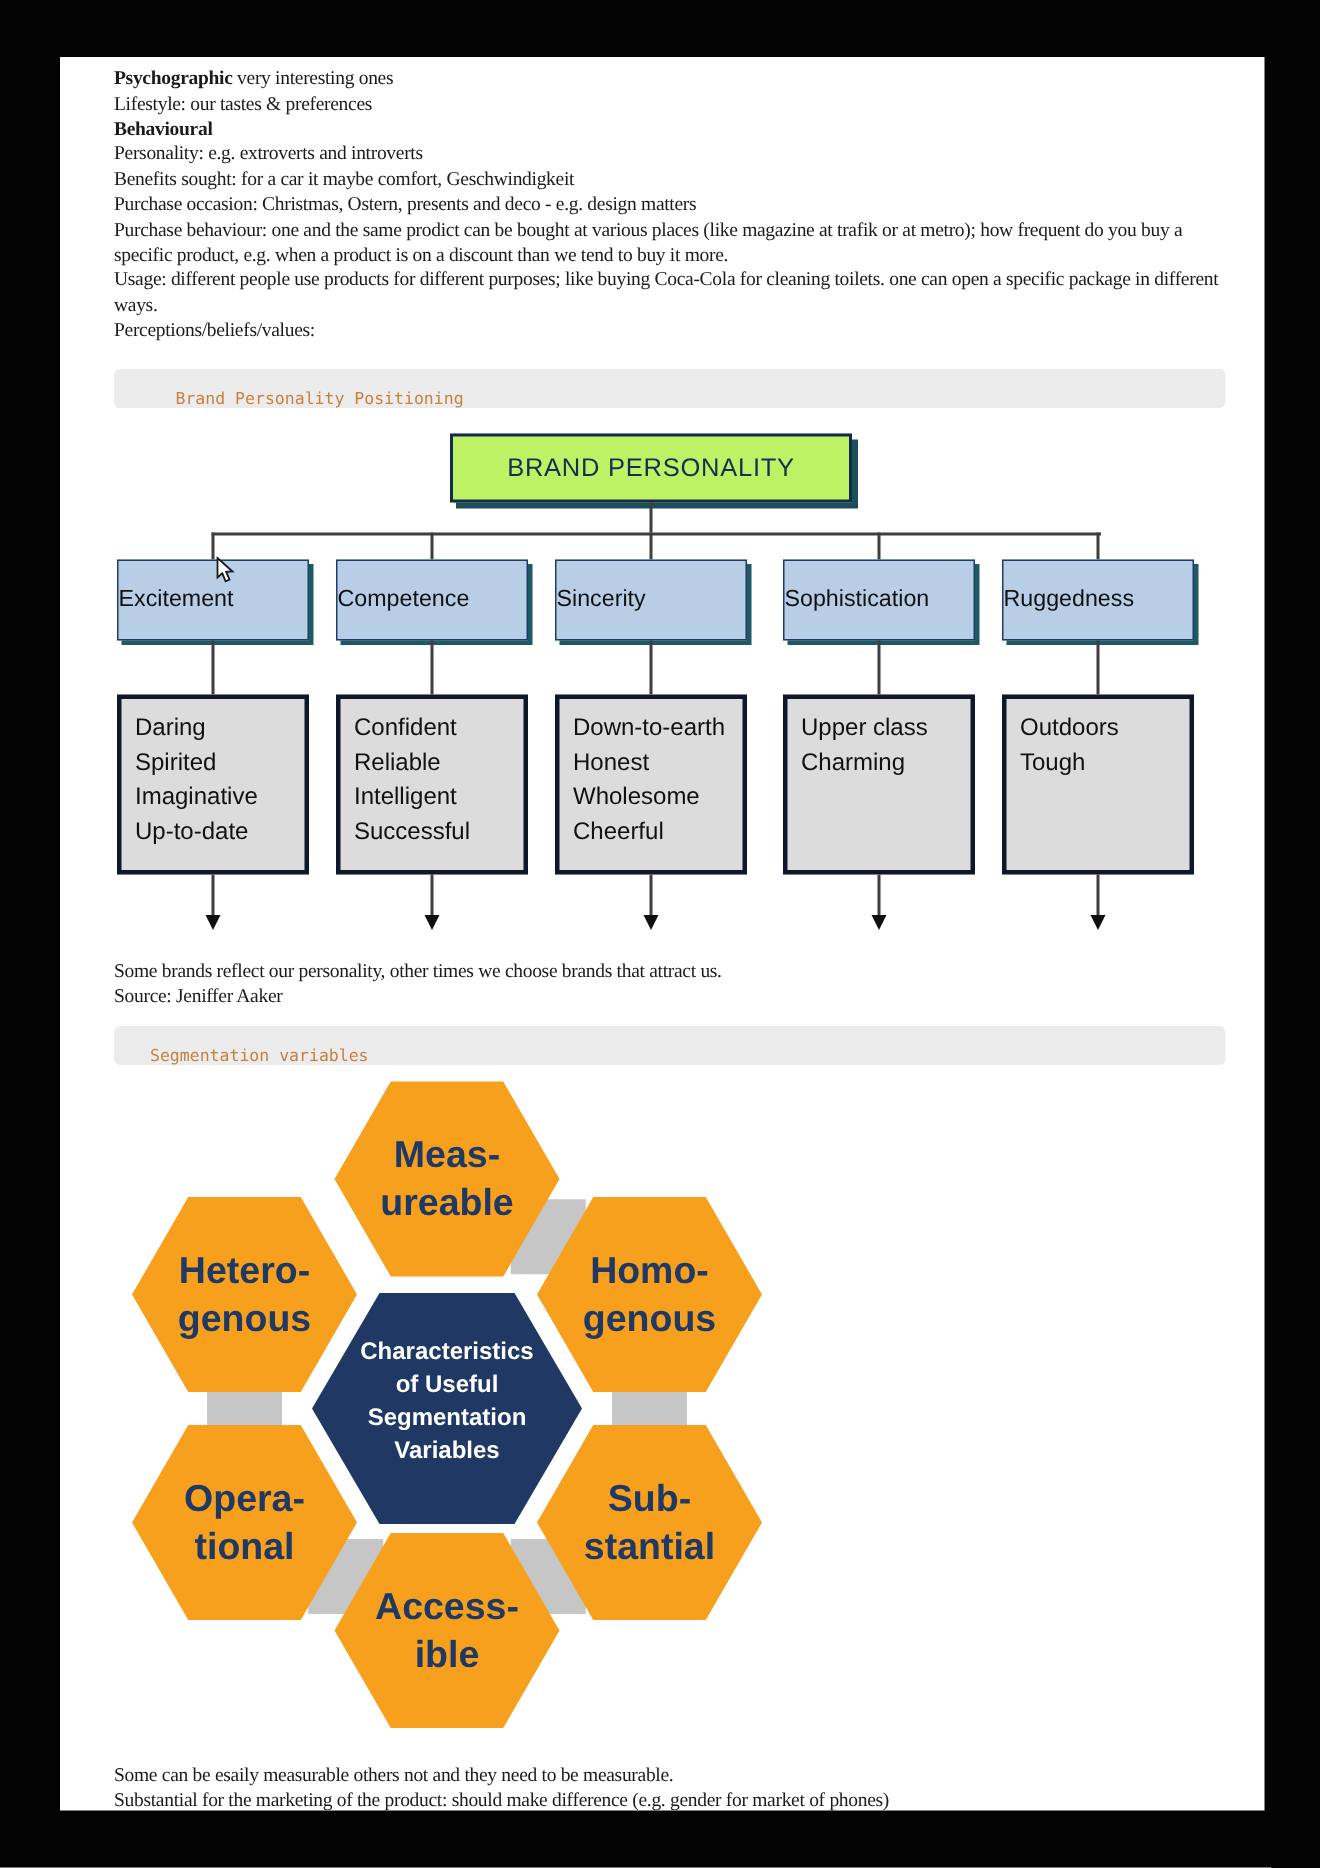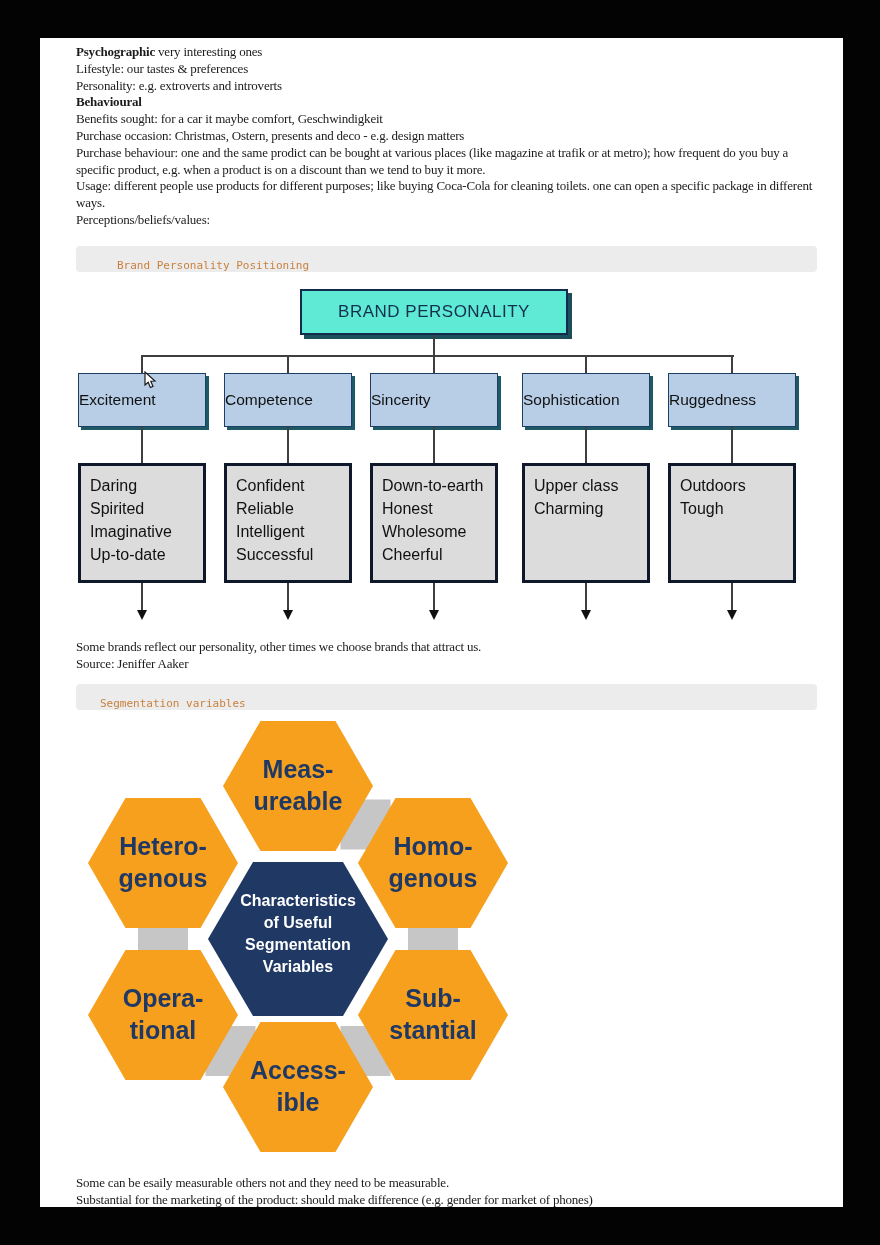--- a/index.html
+++ b/index.html
@@ -45,21 +45,21 @@
     width:735px;height:340px;
     margin-top:13px;
     font-family:"Liberation Sans", sans-serif;
   }
   .fig1 .ln{position:absolute;background:#3f3f3f;}
   .fig1 .v{width:2px;}
   .fig1 .h{height:2px;}
   .bp-title{
     position:absolute;left:224px;top:4px;
     box-sizing:border-box;width:268px;height:46px;
-    background:#5eead4;
+    background:#bef264;
     border:2px solid #132c4e;
     box-shadow:4px 4px 0 #1d4f5a;
     display:flex;align-items:center;justify-content:center;
     font-size:17px;letter-spacing:0.5px;color:#14304f;
   }
   .dimbox{
     position:absolute;top:88px;
     box-sizing:border-box;width:128px;height:54px;
     background:#b8cde6;
     border:1.5px solid #1e3e64;
@@ -98,22 +98,22 @@
   .footer-text{margin-top:20px;}
 </style>
 </head>
 <body>
 
 <div class="page">
 
   <div class="doc">
     <p><b>Psychographic</b><span> very interesting ones</span></p>
     <p>Lifestyle: our tastes &amp; preferences</p>
+    <p><b>Behavioural</b></p>
     <p>Personality: e.g. extroverts and introverts</p>
-    <p><b>Behavioural</b></p>
     <p>Benefits sought: for a car it maybe comfort, Geschwindigkeit</p>
     <p>Purchase occasion: Christmas, Ostern, presents and deco - e.g. design matters</p>
     <p>Purchase behaviour: one and the same prodict can be bought at various places (like magazine at trafik or at metro); how frequent do you buy a specific product, e.g. when a product is on a discount than we tend to buy it more.</p>
     <p>Usage: different people use products for different purposes; like buying Coca-Cola for cleaning toilets. one can open a specific package in different ways.</p>
     <p>Perceptions/beliefs/values:</p>
   </div>
 
   <div class="callout c1">
     <span>Brand Personality Positioning</span>
   </div>

